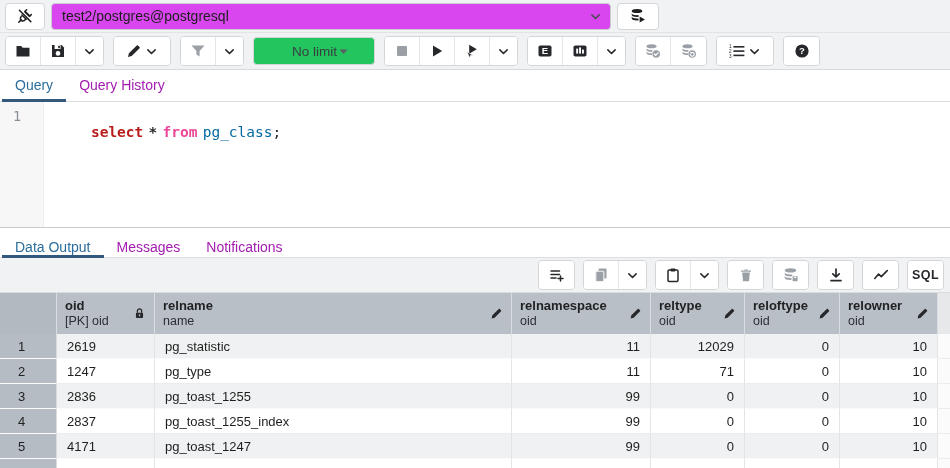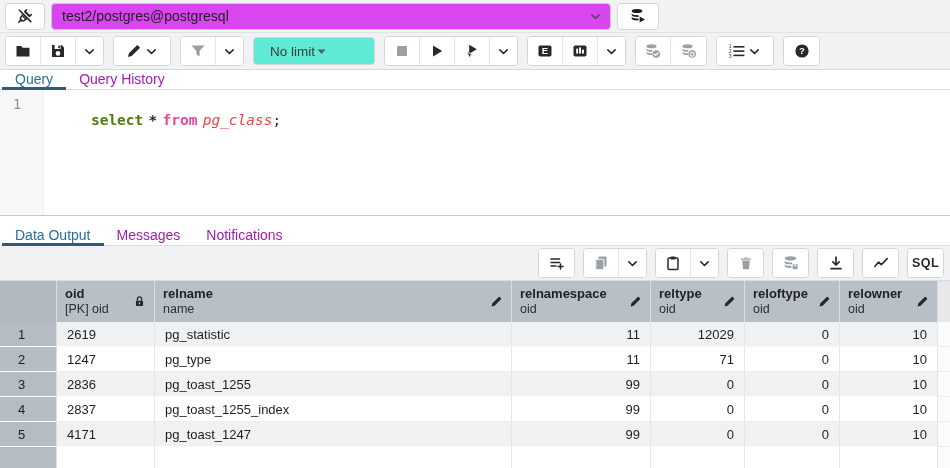--- a/index.html
+++ b/index.html
@@ -18,45 +18,45 @@
   
   .toolbar { height:37px; background:#f1f2f4; border-bottom:1px solid #d8d9dc;
     display:flex; align-items:center; gap:9px; padding:0 5px; }
   .grp { display:flex; background:#fff; border:1px solid #d3d5d9; border-radius:4px; overflow:hidden; }
   .grp .bt { width:35px; height:28px; display:flex; align-items:center; justify-content:center;
     border-right:1px solid #e4e5e8; background:#fff; color:#26282b; }
   .grp .bt:last-child { border-right:none; }
   .grp .bt.narrow { width:27px; }
   .grp .bt.wide { width:56px; gap:3px; }
   .dis { color:#9aa0a6 !important; }
-  .select { height:28px; min-width:122px; background:#5eead4; border:1px solid #d3d5d9; border-radius:4px;
-    display:flex; align-items:center; justify-content:flex-start; padding:0 2px 0 16px;
+  .select { height:28px; min-width:122px; background:#22c55e; border:1px solid #d3d5d9; border-radius:4px;
+    display:flex; align-items:center; justify-content:center; padding:0 2px 0 16px;
     font-size:13.5px; color:#3a3d40; }
   svg.ic { width:16px; height:16px; display:block; }
   svg.ic-s { width:13px; height:13px; display:block; }
 
   
   .tabbar { background:#fff; border-bottom:1px solid #dcdddf; display:flex; align-items:stretch; padding-left:2px; }
-  .tabbar.q { height:20px; }
+  .tabbar.q { height:32px; }
   .tabbar.o { height:31px; border-top:1px solid #c9cacd;align-items:flex-end; }
   .tab { display:flex; align-items:center; padding:0 13px; font-size:14px; color:#a21caf;
     border-bottom:3px solid transparent; margin-bottom:-1px; }
   .tab.active { color:#2b6e9c; border-bottom-color:#32587c; }
 
   
   .editor { height:125px; background:#fff; display:flex; }
   .gutter { width:44px; background:#f7f7f8; border-right:1px solid #efefef;
     font-family:"DejaVu Sans Mono","Liberation Mono",monospace; font-size:13.5px; color:#8b8f94;
     padding:6px 0 0 13px; }
   .code { flex:1; padding:6px 0 0 12px; font-family:"DejaVu Sans Mono","Liberation Mono",monospace;
     font-size:14.5px; white-space:pre; }
-  .tok-kw { color:#4d7c0f; font-weight:bold; }
+  .tok-kw { color:#b91c1c; font-weight:bold; }
   .tok-op { color:#26282b; font-weight:bold; margin-left:.6ch; }
   .tok-kw2 { color:#ec4899; font-weight:bold; margin-left:.6ch; }
-  .tok-id { color:#ef4444; margin-left:.6ch;font-style:italic; }
+  .tok-id { color:#0369a1; margin-left:.6ch; }
   .tok-pn { color:#26282b; }
 
   
   .otoolbar { height:35px; background:#f1f2f4; border-bottom:1px solid #dadbde;
     display:flex; align-items:center; gap:8px; padding:0 6px;justify-content:flex-end; }
   .sql-btn { font-size:12.5px; font-weight:bold; letter-spacing:.5px; color:#26282b; width:46px; }
 
   
   .grid { width:950px; }
   .grow { display:grid; grid-template-columns:57px 98px 357px 139px 94px 95px 98px 12px; }

